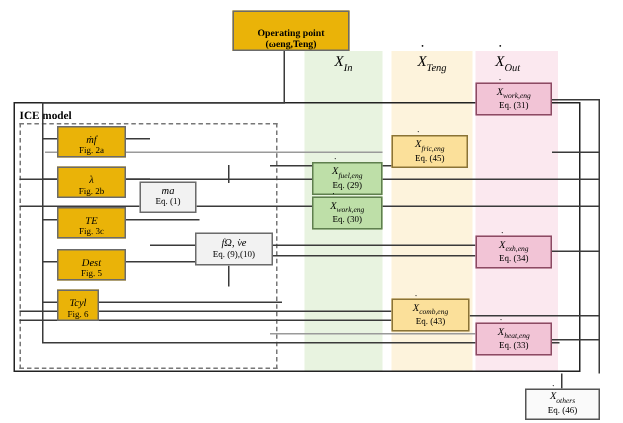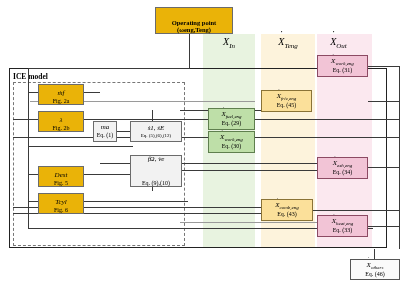--- a/index.html
+++ b/index.html
@@ -114,38 +114,38 @@
   <div class="ln lnv" style="left:374px;top:249px;height:11px;"></div>
 
   <div class="box grey" style="left:38px;top:84px;width:46px;height:21px;">
     <div class="l1">ṁf</div>
     <div class="l2">Fig. 2a</div>
   </div>
   <div class="box grey" style="left:38px;top:111px;width:46px;height:21px;">
     <div class="l1">λ</div>
     <div class="l2">Fig. 2b</div>
   </div>
+  <div class="box grey" style="left:38px;top:138px;width:46px;height:21px;">
+    <div class="l1">TE</div>
+    <div class="l2">Fig. 3c</div>
+  </div>
   <div class="box grey" style="left:38px;top:166px;width:46px;height:21px;">
     <div class="l1">Dest</div>
     <div class="l2">Fig. 5</div>
   </div>
-  <div class="box grey" style="left:38px;top:193px;width:46px;height:21px;">
+  <div class="box grey" style="left:38px;top:193px;width:28px;height:21px;">
     <div class="l1">Tcyl</div>
     <div class="l2">Fig. 6</div>
   </div>
 
-  <div class="box white" style="left:93px;top:121px;width:24px;height:21px;">
+  <div class="box white" style="left:93px;top:121px;width:38px;height:21px;">
     <div class="l1">ma</div>
     <div class="l2">Eq. (1)</div>
   </div>
-  <div class="box white" style="left:130px;top:121px;width:52px;height:21px;">
-    <div class="l1">ṡ1, ṡE</div>
-    <div class="l2" style="font-size:5px;">Eq. (5),(6),(12)</div>
-  </div>
-  <div class="box white" style="left:130px;top:155px;width:52px;height:32px;justify-content:space-between;">
+  <div class="box white" style="left:130px;top:155px;width:52px;height:22px;">
     <div class="l1">fΩ, v̇e</div>
     <div class="l2">Eq. (9),(10)</div>
   </div>
 
   <div class="box pink" style="left:317px;top:55px;width:51px;height:22px;">
     <div class="l1">
       <span class="xdot">X</span><sub>work,eng</sub>
     </div>
     <div class="l2">Eq. (31)</div>
   </div>

